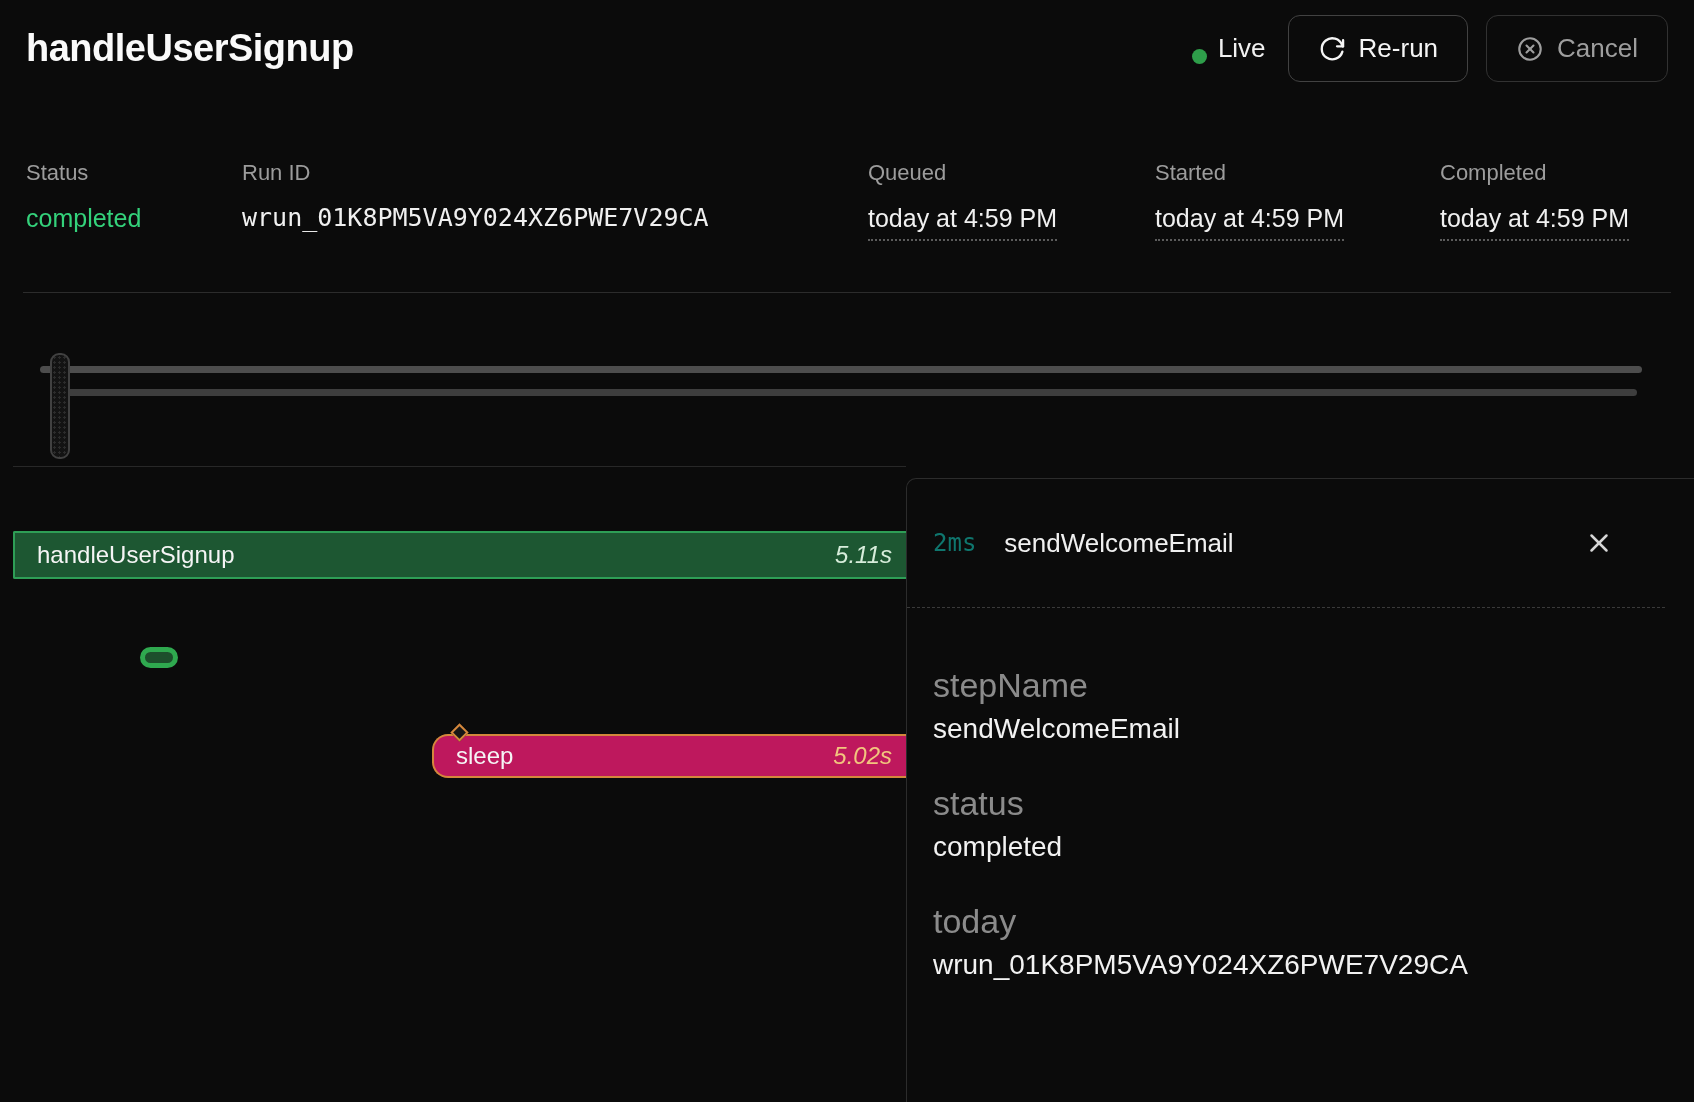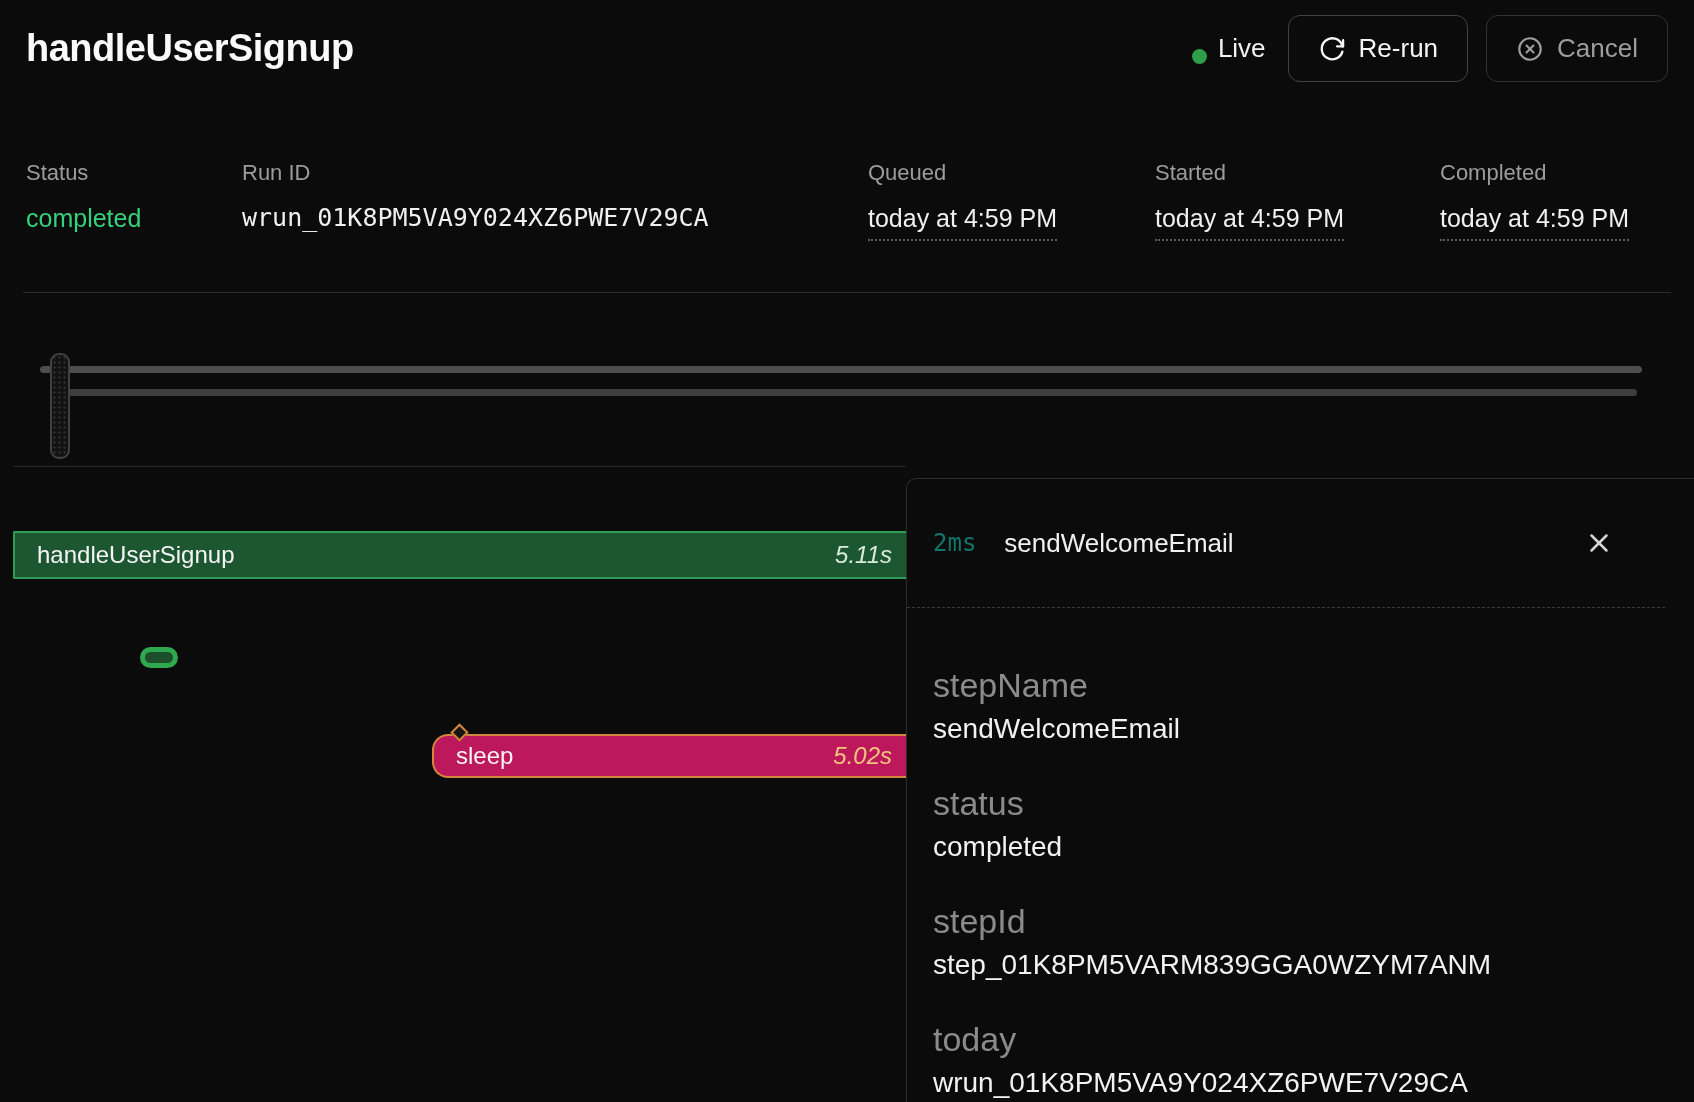--- a/index.html
+++ b/index.html
@@ -234,21 +234,17 @@
   <div class="panel-fields">
     <div class="panel-field">
       <div class="field-label">stepName</div>
       <div class="field-value">sendWelcomeEmail</div>
     </div>
     <div class="panel-field">
       <div class="field-label">status</div>
       <div class="field-value">completed</div>
     </div>
     <div class="panel-field">
-      <div class="field-label">stepId</div>
-      <div class="field-value">step_01K8PM5VARM839GGA0WZYM7ANM</div>
-    </div>
-    <div class="panel-field">
       <div class="field-label">today</div>
       <div class="field-value">wrun_01K8PM5VA9Y024XZ6PWE7V29CA</div>
     </div>
   </div>
 </aside>
 
 </body></html>

